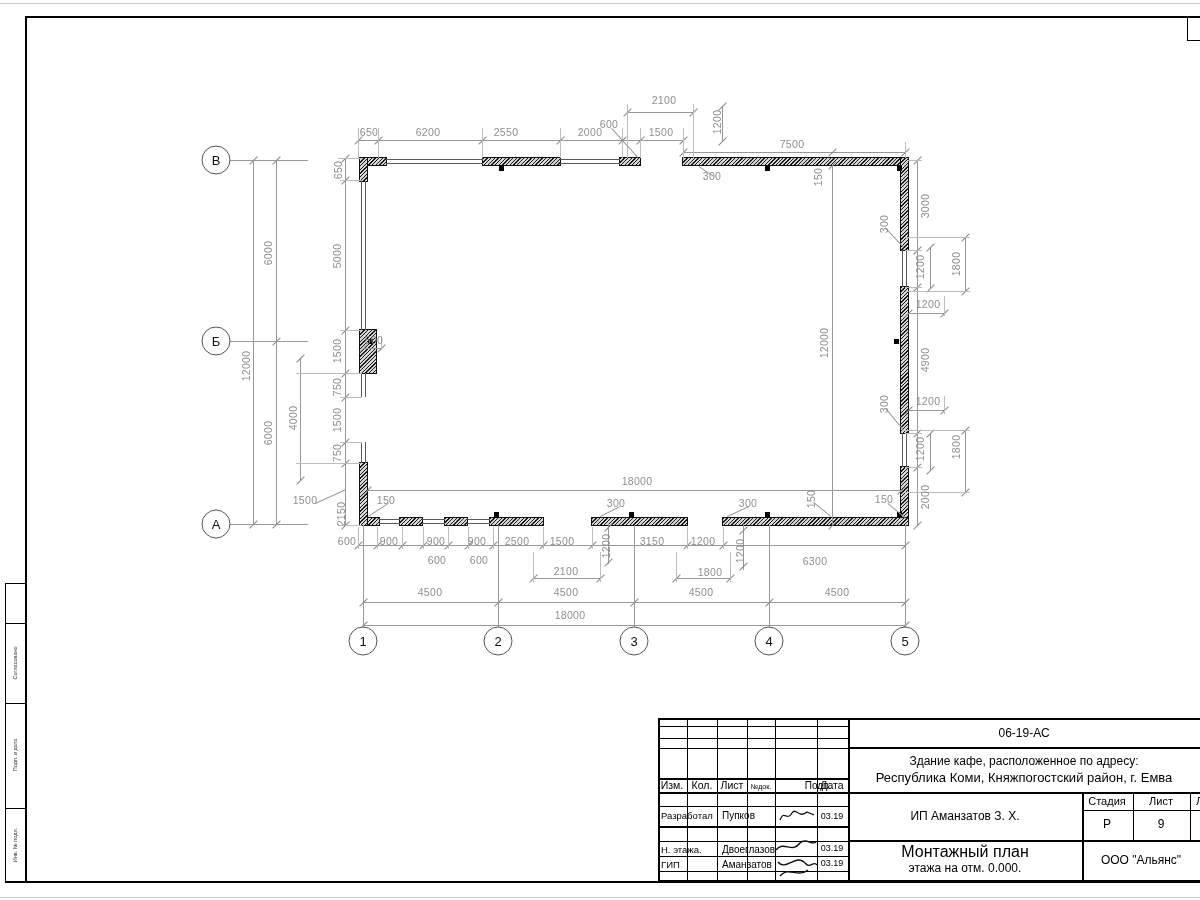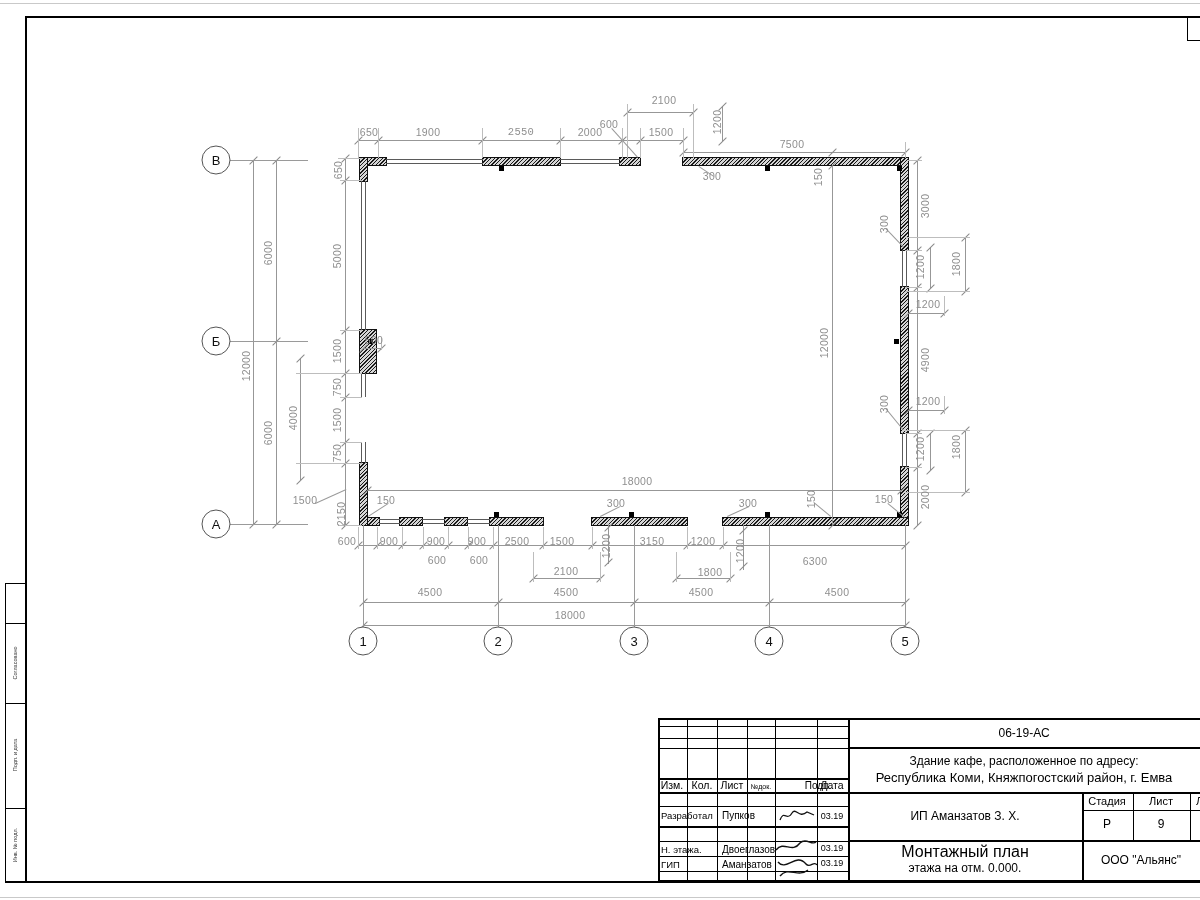--- a/index.html
+++ b/index.html
@@ -253,22 +253,22 @@
       <div class="leader" style="left: 888px; top: 503px; width: 22.0227px; transform: rotate(39.4725deg);"></div>
       <div class="leader" style="left: 600px; top: 516px; width: 22.3607px; transform: rotate(-26.5651deg);"></div>
       <div class="leader" style="left: 727px; top: 516px; width: 24.1661px; transform: rotate(-24.444deg);"></div>
       <div class="leader" style="left: 368px; top: 516px; width: 23.8537px; transform: rotate(-33.0239deg);"></div>
       <div class="leader" style="left: 315px; top: 503px; width: 34.0147px; transform: rotate(-24.3045deg);"></div>
       <div class="leader" style="left: 814px; top: 502px; width: 22.0227px; transform: rotate(39.4725deg);"></div>
       <div class="dlabel" style="left: 664px; top: 100px;">2100</div>
       <div class="dlabel rot" style="left: 717px; top: 122px;">1200</div>
       <div class="dlabel" style="left: 609px; top: 124px;">600</div>
       <div class="dlabel" style="left: 369px; top: 132px;">650</div>
-      <div class="dlabel" style="left: 428px; top: 132px;">1900</div>
-      <div class="dlabel" style="left: 521px; top: 132px; font-family: Liberation Mono, monospace;">2550</div>
+      <div class="dlabel" style="left: 428px; top: 132px;">6200</div>
+      <div class="dlabel" style="left: 506px; top: 132px;">2550</div>
       <div class="dlabel" style="left: 590px; top: 132px;">2000</div>
       <div class="dlabel" style="left: 661px; top: 132px;">1500</div>
       <div class="dlabel" style="left: 792px; top: 144px;">7500</div>
       <div class="dlabel" style="left: 712px; top: 176px;">300</div>
       <div class="dlabel rot" style="left: 338px; top: 170px;">650</div>
       <div class="dlabel rot" style="left: 818px; top: 177px;">150</div>
       <div class="dlabel rot" style="left: 925px; top: 206px;">3000</div>
       <div class="dlabel rot" style="left: 884px; top: 224px;">300</div>
       <div class="dlabel rot" style="left: 920px; top: 267px;">1200</div>
       <div class="dlabel rot" style="left: 956px; top: 264px;">1800</div>

